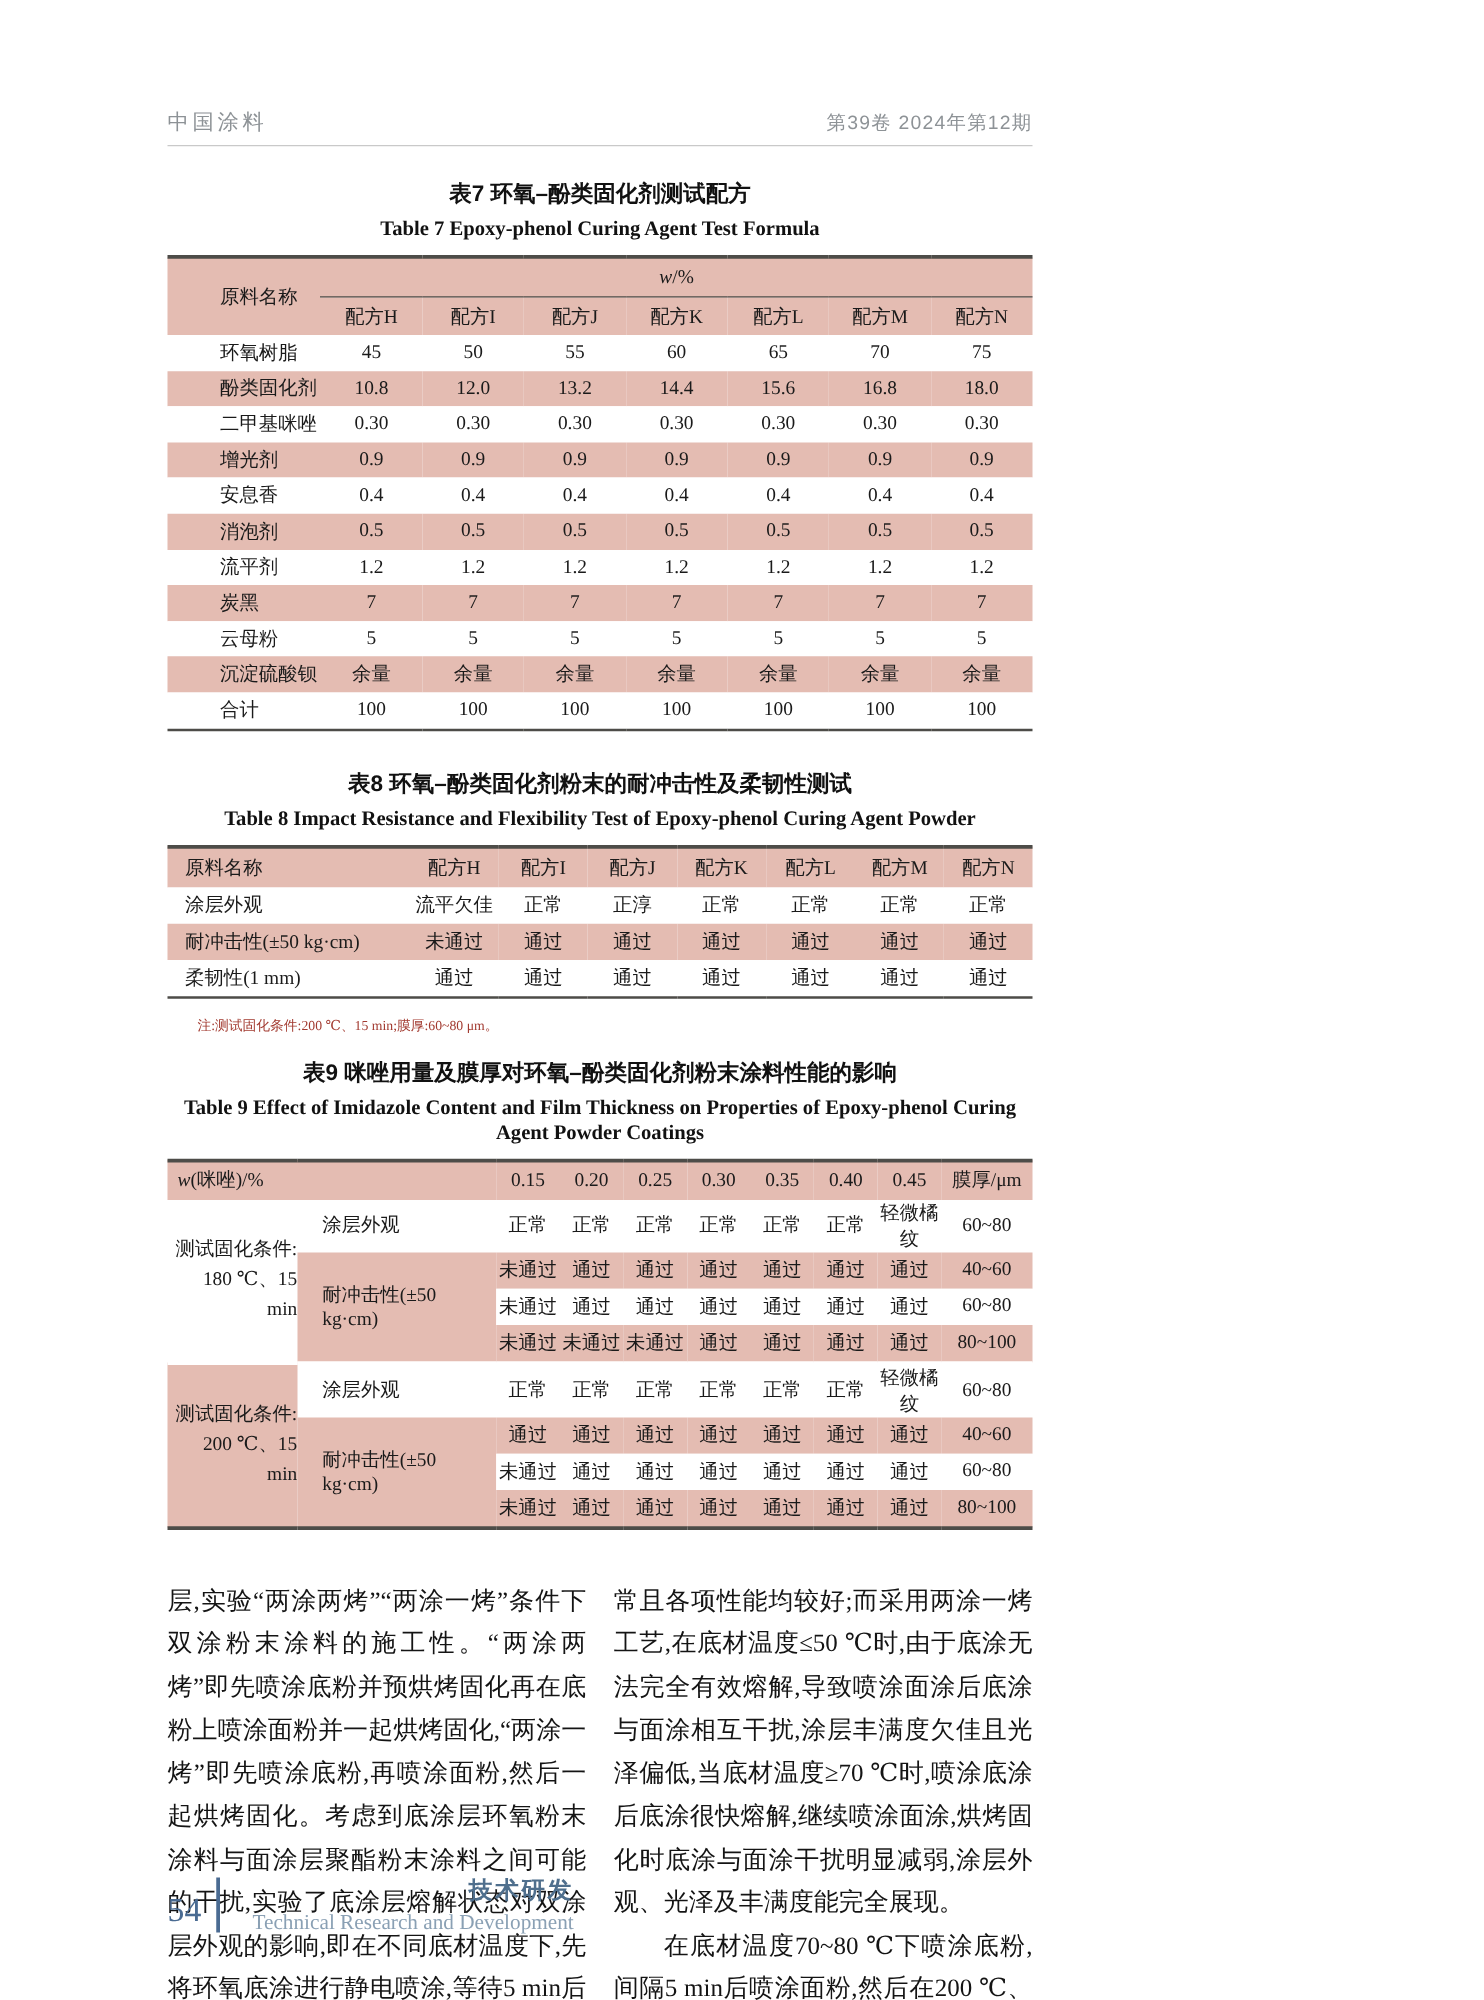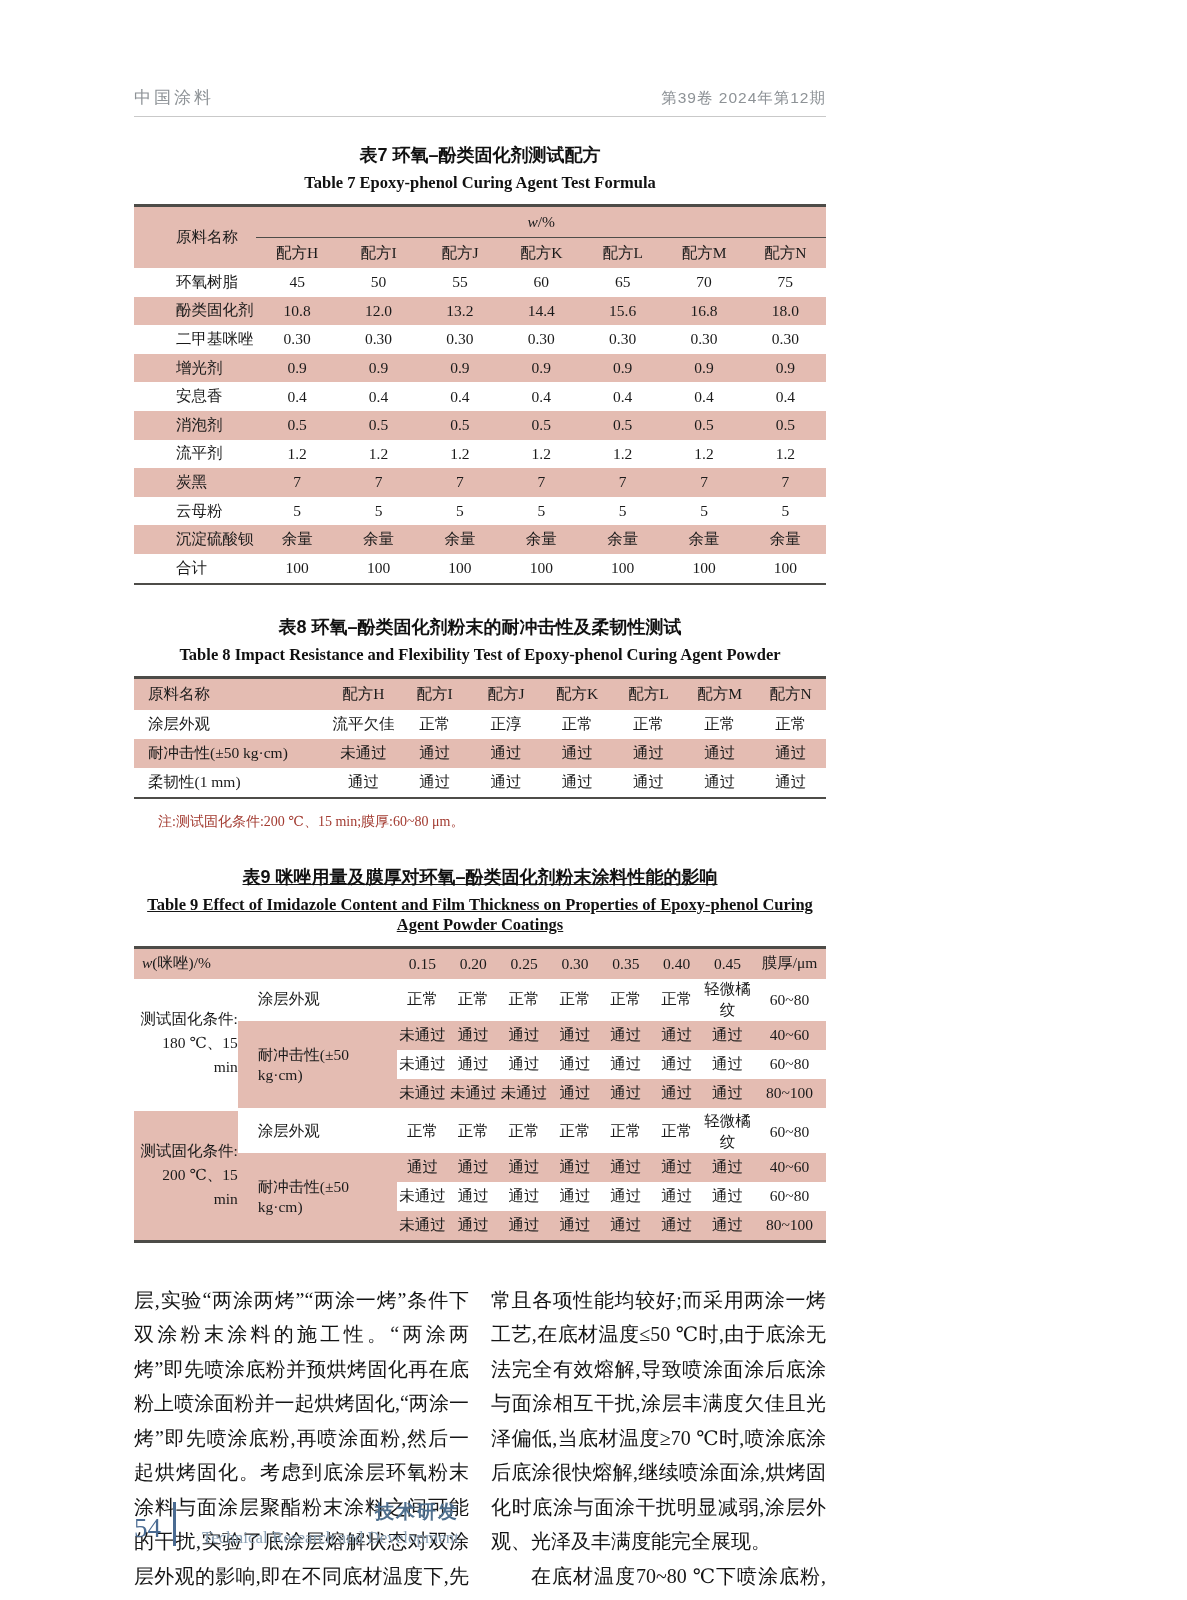--- a/index.html
+++ b/index.html
@@ -12,21 +12,21 @@
          border-bottom:1.5px solid #c9c9c9;padding-bottom:7px;}
   .jname{font-family:"Liberation Sans","DejaVu Sans",sans-serif;font-size:17px;color:#8d9296;letter-spacing:3px;}
   .issue{font-family:"Liberation Sans","DejaVu Sans",sans-serif;font-size:15.5px;color:#8d9296;letter-spacing:1px;}
 
   
   .capblock{text-align:center;}
   .cap-cn{font-family:"Liberation Sans","DejaVu Sans",sans-serif;font-weight:bold;font-size:18px;color:#111;}
   .cap-en{font-family:"Liberation Serif","DejaVu Serif",serif;font-weight:bold;font-size:16.5px;color:#111;margin-top:6px;}
   .capblock.c7{margin-top:26px;}
   .capblock.c8{margin-top:30px;}
-  .capblock.c9{margin-top:34px;text-decoration:underline;}
+  .capblock.c9{margin-top:18px;}
 
   
   table{width:100%;border-collapse:collapse;table-layout:fixed;margin-top:11px;
         font-size:15.5px;color:#1a1a1a;}
   th,td{font-weight:normal;padding:0;text-align:center;vertical-align:middle;}
   .t7{border-top:3px solid #4d4c48;border-bottom:2.5px solid #4d4c48;}
   .t8{border-top:3px solid #4d4c48;border-bottom:2.5px solid #4d4c48;}
   .t9{border-top:3px solid #4d4c48;border-bottom:3px solid #4d4c48;}
   tr.pink{background:#e4bcb2;}
   tr.w{background:#ffffff;}
@@ -40,21 +40,21 @@
   .wspan{border-bottom:1.5px solid #4d4c48;font-size:15.5px;}
   .t8 .lbl{text-align:left;padding-left:14px;}
   .t9 .hlbl{text-align:left;padding-left:8px;}
   .t9 .cond{text-align:right;padding-left:6px;line-height:1.55;background:#fff;}
   .t9 .cond.condp{background:#e4bcb2;}
   .t9 .sub{text-align:left;padding-left:20px;background:transparent;}
   .gsep td{border-top:3px solid #ffffff;}
   i{font-style:italic;}
 
   
-  .note{margin-top:14px;margin-left:24px;font-size:14px;color:#a23a30;}
+  .note{margin-top:14px;margin-left:24px;font-size:11px;color:#a23a30;}
 
   
   .bodytext{margin-top:40px;display:flex;gap:22px;}
   .bcol{flex:1;}
   .bcol p{margin:0;font-size:20px;line-height:34.5px;text-align:justify;color:#141414;}
   .bcol p.ind{text-indent:2em;}
 
   
   .pfoot{position:absolute;left:134px;bottom:52px;display:flex;align-items:center;text-align:right;}
   .pno{font-size:27px;color:#4a6b92;margin-right:12px;margin-top:10px;}

